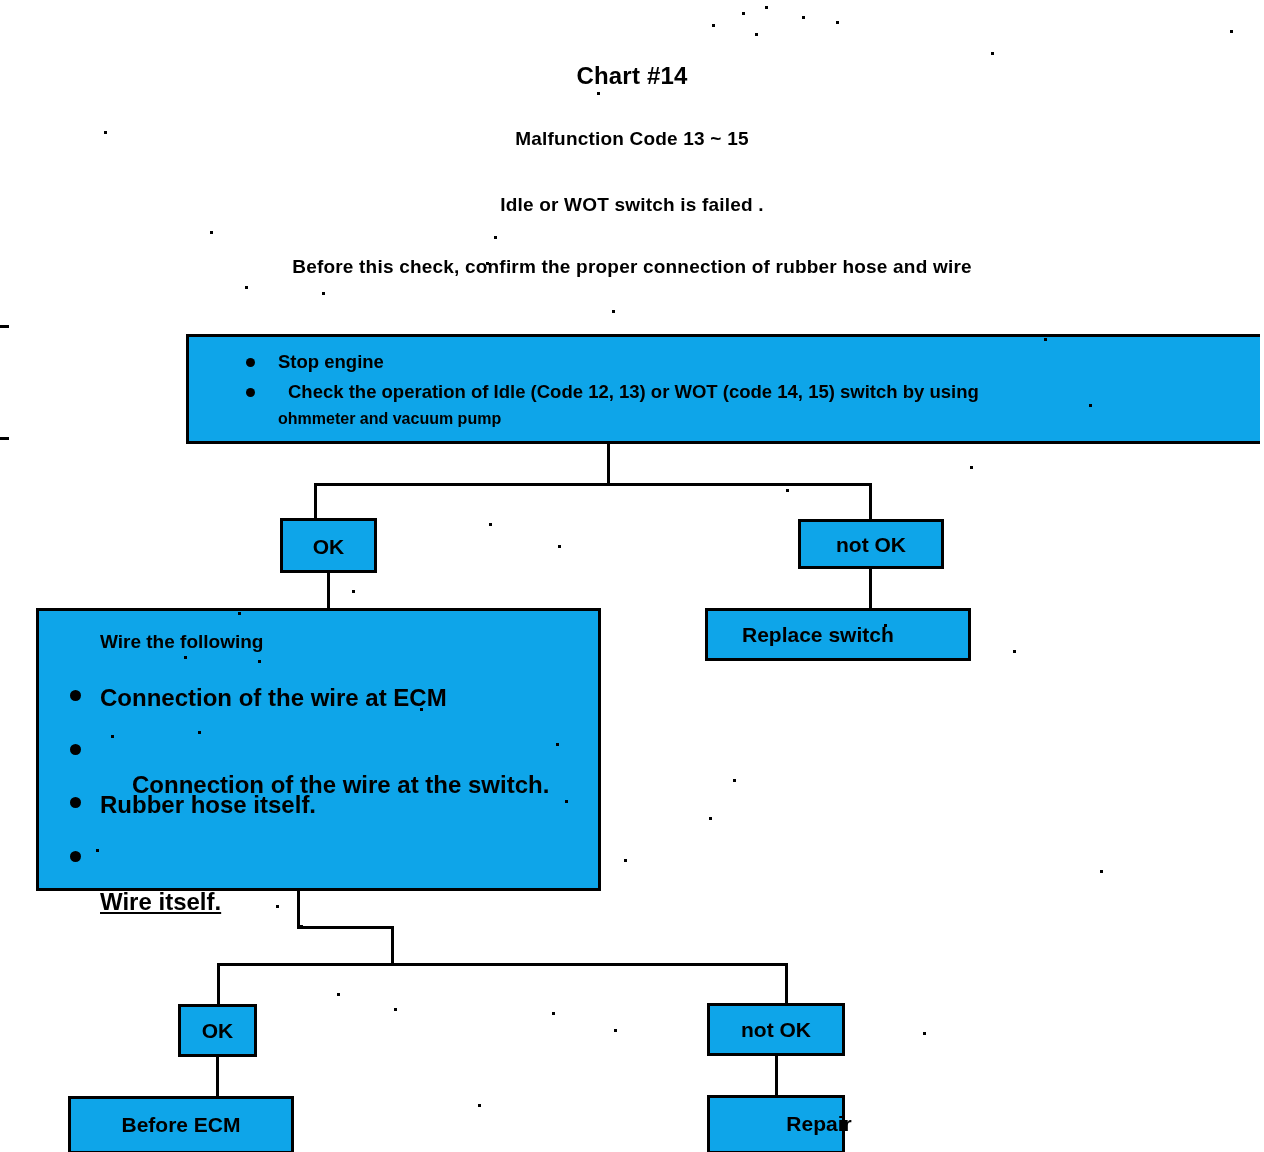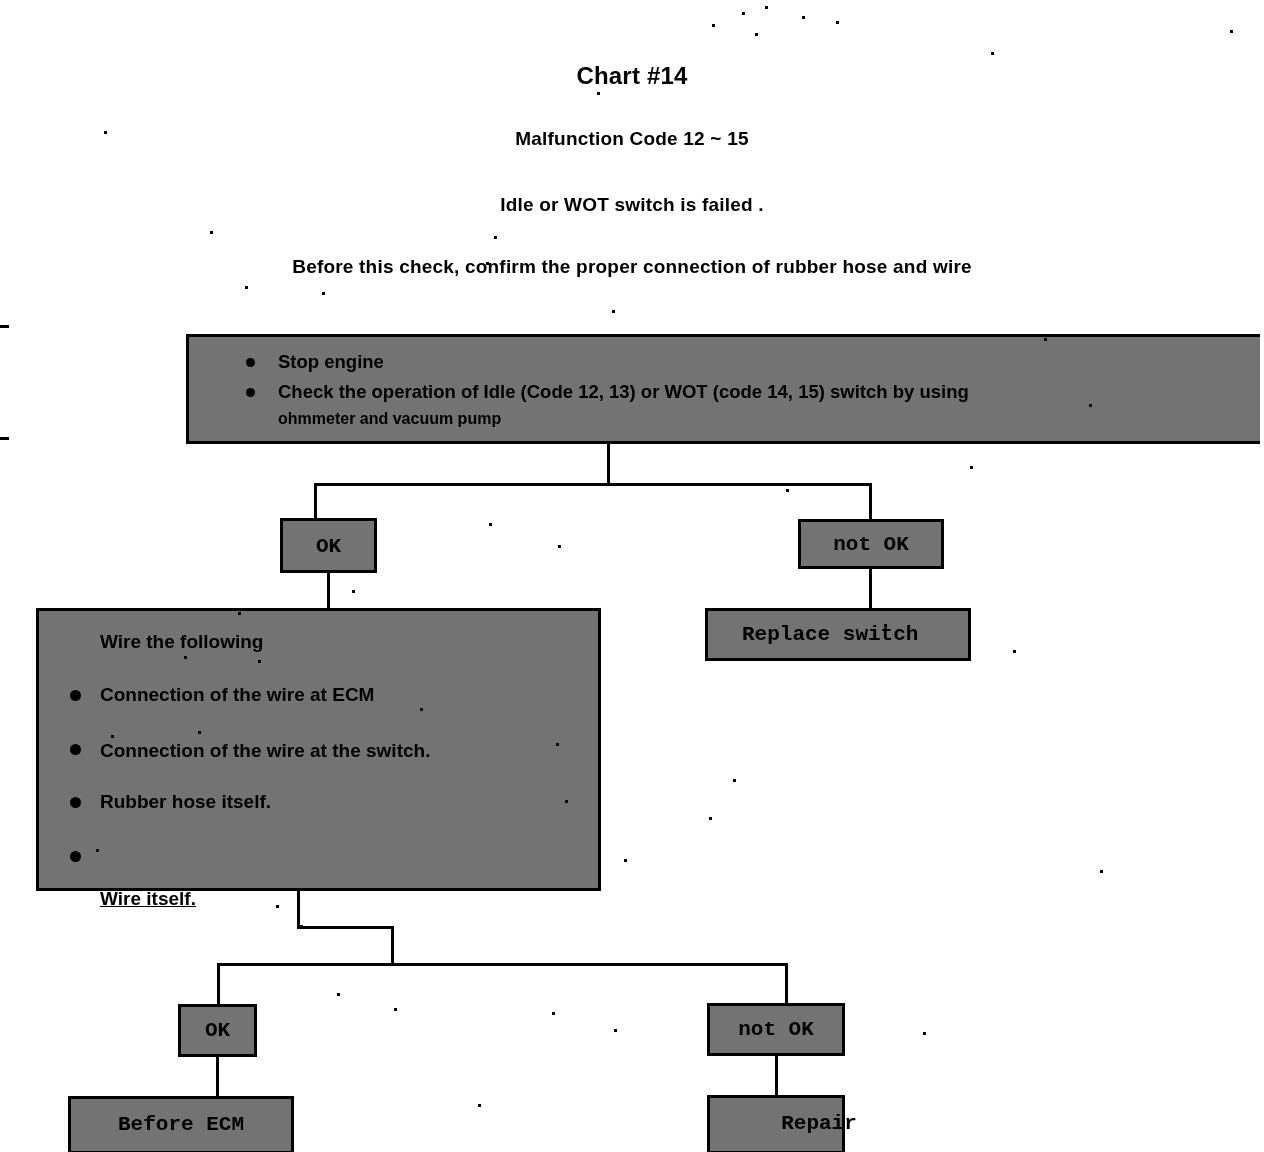--- a/index.html
+++ b/index.html
@@ -32,23 +32,22 @@
   }
   #title        { top: 62px;  font-size: 24px; }
   #subtitle-1   { top: 128px; font-size: 19px; }
   #subtitle-2   { top: 194px; font-size: 19px; }
   #subtitle-3   { top: 256px; font-size: 19px; }
 
   
   .box {
     position: absolute;
     border: 3px solid #000;
-    background: #737373;
+    background: #0ea5e9;
     box-sizing: border-box;
-    font-family: Liberation Mono, monospace;
   }
   .box-label {
     position: absolute;
     left: 0;
     width: 100%;
     text-align: center;
     font-weight: bold;
     white-space: nowrap;
   }
 
@@ -71,21 +70,21 @@
     position: absolute;
     font-weight: bold;
     font-size: 18.5px;
     white-space: nowrap;
   }
 
   
   #ins-b1-dot  { left: 246px; top: 358px; }
   #ins-b1-text { left: 278px; top: 351px; }
   #ins-b2-dot  { left: 246px; top: 388px; }
-  #ins-b2-text { left: 278px; top: 381px; text-align: right; }
+  #ins-b2-text { left: 288px; top: 381px; text-align: right; }
   #ins-b2-cont { left: 278px; top: 410px; font-weight: bold; font-size: 16px;
                  position: absolute; white-space: nowrap; }
 
   
   #box-ok-1 {
     left: 280px; top: 518px; width: 97px; height: 55px;
   }
   #box-ok-1 .box-label { top: 14px; font-size: 21px; }
 
   #box-notok-1 {
@@ -103,23 +102,23 @@
 
   #box-check-following {
     left: 36px; top: 608px; width: 565px; height: 283px;
   }
 
   #chk-heading {
     position: absolute; left: 100px; top: 631px;
     font-weight: bold; font-size: 19px; white-space: nowrap;
   }
   .chk-dot  { left: 70px; width: 11px; height: 11px; }
-  .chk-text { left: 100px; font-size: 19px; }
+  .chk-text { left: 100px; font-size: 24px; }
   #chk-b1-dot  { top: 690px; } #chk-b1-text { top: 684px; }
-  #chk-b2-dot  { top: 744px; } #chk-b2-text { top: 740px; }
+  #chk-b2-dot  { top: 744px; } #chk-b2-text { top: 771px; margin-left: 32px; }
   #chk-b3-dot  { top: 797px; } #chk-b3-text { top: 791px; }
   #chk-b4-dot  { top: 851px; } #chk-b4-text { top: 888px; text-decoration: underline; }
 
   #box-ok-2 {
     left: 178px; top: 1004px; width: 79px; height: 53px;
   }
   #box-ok-2 .box-label { top: 12px; font-size: 21px; }
 
   #box-notok-2 {
     left: 707px; top: 1003px; width: 138px; height: 53px;
@@ -171,21 +170,21 @@
 
   
   .speckle { position: absolute; background: #000; width: 3px; height: 3px; }
 </style>
 </head>
 <body>
 
 <div id="page">
 
   <div class="hdr" id="title">Chart #14</div>
-  <div class="hdr" id="subtitle-1">Malfunction Code 12 ~ 15</div>
+  <div class="hdr" id="subtitle-1">Malfunction Code 13 ~ 15</div>
   <div class="hdr" id="subtitle-3">Before this check, confirm the proper connection of rubber hose and wire</div>
   <div class="hdr" id="subtitle-2">Idle or WOT switch is failed .</div>
 
   <div class="edge-mark" id="edge-top"></div>
   <div class="edge-mark" id="edge-bottom"></div>
 
   <div class="box" id="box-instructions"></div>
   <span class="bullet-dot" id="ins-b1-dot"></span>
   <span class="bullet-text" id="ins-b1-text">Stop engine</span>
   <span class="bullet-dot" id="ins-b2-dot"></span>

